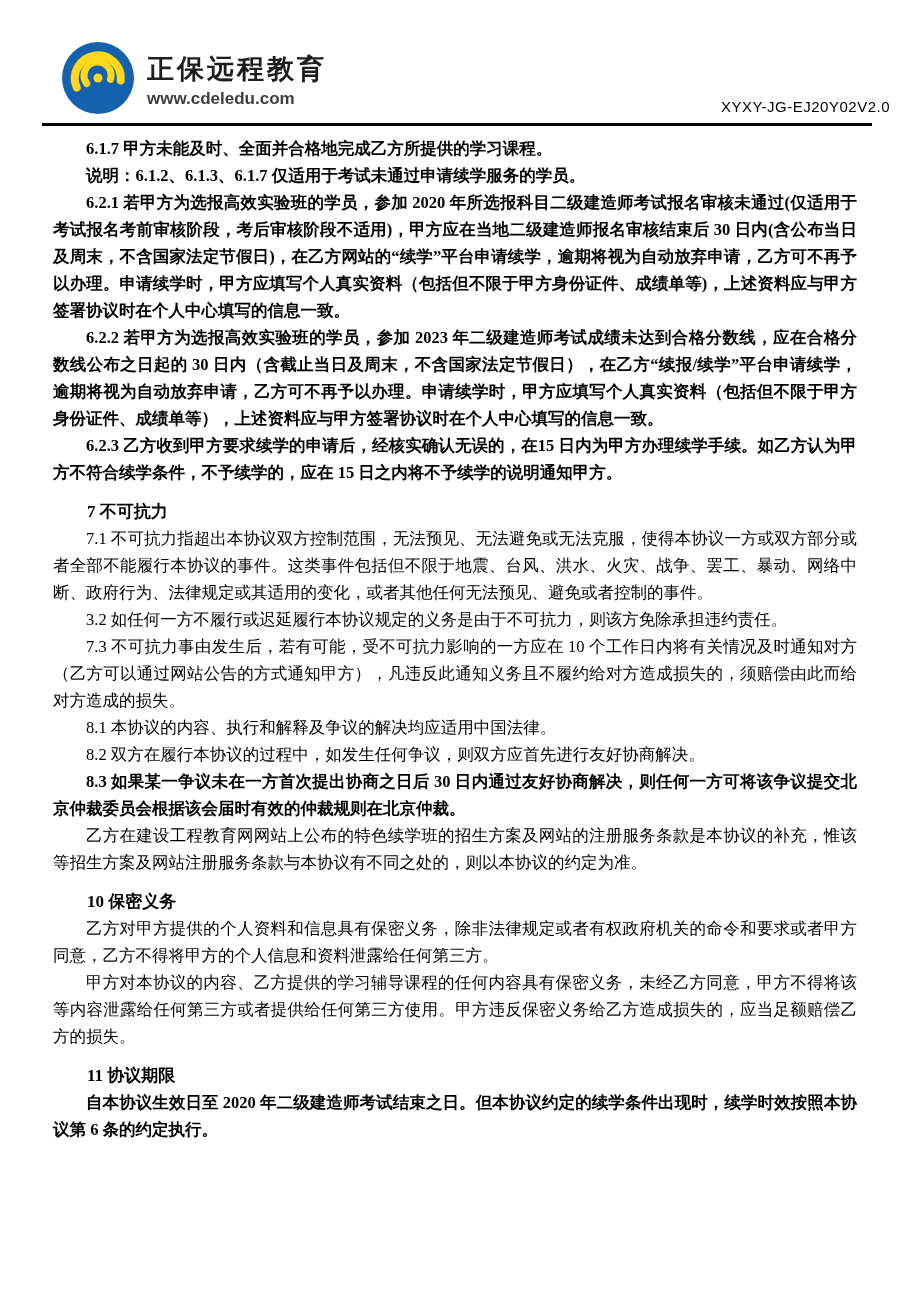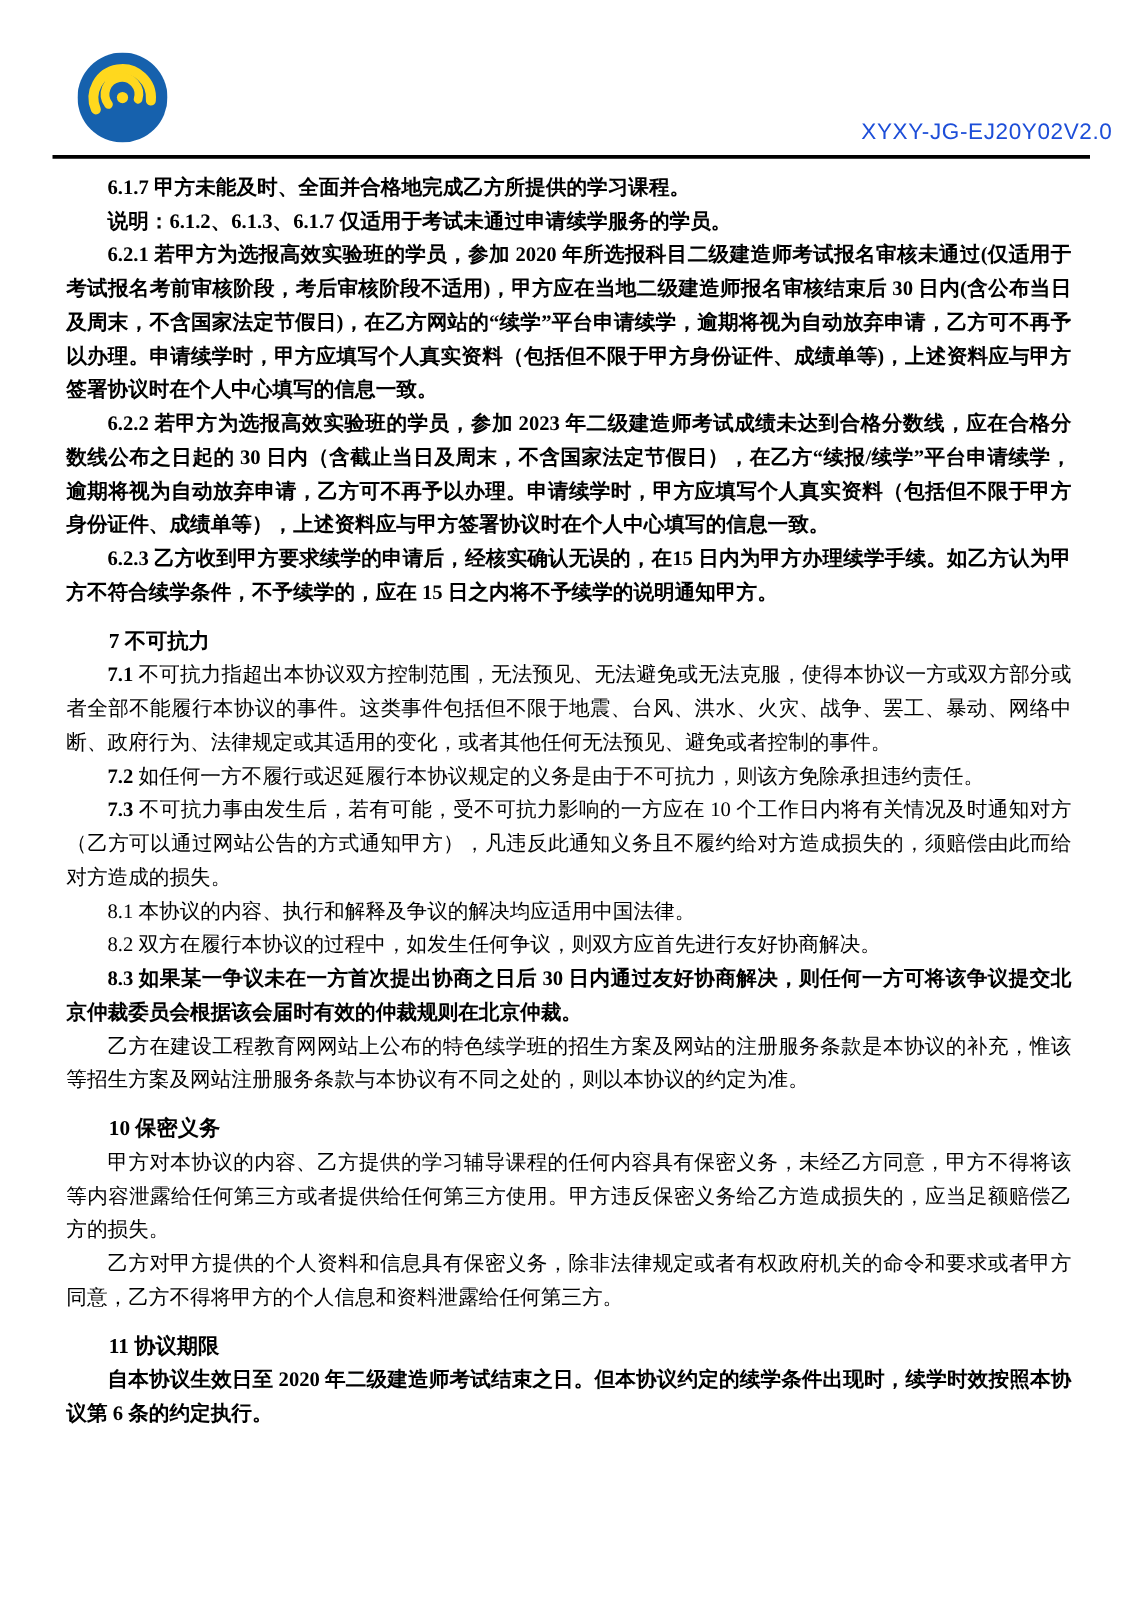--- a/index.html
+++ b/index.html
@@ -10,68 +10,72 @@
   
   .hdr { display:flex; justify-content:space-between; align-items:flex-end;
          padding:42px 20px 0 62px; }
   .logo-block { display:flex; align-items:center; gap:13px; }
   .logo-text { display:flex; flex-direction:column; }
   .brand-name { font-family:"Liberation Sans","DejaVu Sans",sans-serif;
                 font-weight:bold; font-size:27px; color:#1e1e1e; letter-spacing:3px; }
   .brand-url  { font-family:"Liberation Sans","DejaVu Sans",sans-serif;
                 font-weight:bold; font-size:17px; color:#3d3d3d; margin-top:2px; }
   .doc-code   { font-family:"Liberation Sans","DejaVu Sans",sans-serif;
-                font-size:18px; color:#1d4ed8; letter-spacing:.5px; padding-bottom:3px; }
+                font-size:15px; color:#000000; letter-spacing:.5px; padding-bottom:3px; }
   .rule { height:3px; background:#000; margin:5px 38px 0 42px; }
   
   .doc { padding:9px 53px 0 53px; font-size:16.5px; line-height:27px;
          text-align:justify; }
   .doc p { margin:0; text-indent:2em; }
   .doc p.heading { font-weight:bold; margin-top:12px; font-size:17px; }
   .doc p.boldpara { font-weight:bold; }
-  .doc span.b { font-weight:bold; }
+  .doc span.b { font-weight:normal; }
   .doc span.u { text-underline-offset:3px; }
 </style>
 </head>
 <body>
 
 <div class="page">
 
   <div class="hdr">
     <div class="logo-block">
       <span>
         <svg width="72" height="72" viewBox="0 0 72 72" aria-hidden="true">
           <circle cx="36" cy="36" r="36" fill="#1661ad"></circle>
           <g transform="rotate(35 36 36)" stroke="#ffd81e" fill="none" stroke-linecap="round">
             <path d="M24 56 A23 23 0 1 1 56 25" stroke-width="8"></path>
             <path d="M30 47 A13.5 13.5 0 1 1 47 30" stroke-width="7"></path>
           </g>
           <circle cx="36" cy="36" r="4.5" fill="#ffd81e"></circle>
         </svg>
       </span>
+      <div class="logo-text">
+        <span class="brand-name">正保远程教育</span>
+        <span class="brand-url">www.cdeledu.com</span>
+      </div>
     </div>
     <div class="doc-code">XYXY-JG-EJ20Y02V2.0</div>
   </div>
 
   <div class="rule"></div>
 
   <div class="doc" id="doc-body">
       <p class="boldpara"><span>6.1.7 甲方未能及时、全面并合格地完成乙方所提供的学习课程。</span></p>
       <p class="boldpara"><span class="u">说明：6.1.2、6.1.3、6.1.7 仅适用于考试未通过申请续学服务的学员。</span></p>
       <p class="boldpara"><span>6.2.1 若甲方为选报高效实验班的学员，参加 2020 年所选报科目二级建造师考试</span><span class="u">报名审核未通过</span><span>(仅适用于考试报名考前审核阶段，考后审核阶段不适用)，甲方应在当地</span><span class="u">二级建造师报名审核结束后 30 日内(含</span><span>公布当日及周末，不含国家法定节假日)，在乙方网站的“续学”平台申请续学，</span><span class="u">逾期将视为自动放弃申请，乙方可不再予以办理。</span><span>申请续学时，甲方应填写个人真实资料（包括但不限于甲方身份证件、成绩单等)，上述资料应与甲方签署协议时在个人中心填写的信息一致。</span></p>
       <p class="boldpara"><span>6.2.2 若甲方为选报高效实验班的学员，参加 2023 年二级建造师考试成绩</span><span class="u">未达到合格分数线</span><span>，应在合格</span><span class="u">分数线公布之日起的 30 日内</span><span>（含截止当日及周末，不含国家法定节假日），在乙方“续报/续学”平台申请续学，</span><span class="u">逾期将视为自动放弃申请，乙方可不再予以办理</span><span>。申请续学时，甲方应填写个人真实资料（包括但不限于甲方身份证件、成绩单等），上述资料应与甲方签署协议时在个人中心填写的信息一致。</span></p>
       <p class="boldpara"><span>6.2.3 乙方收到甲方要求续学的申请后，经核实确认无误的，在</span><span class="u">15 日</span><span>内为甲方办理续学手续。如乙方认为甲方不符合续学条件，不予续学的，应在 15 日之内将不予续学的说明通知甲方。</span></p>
       <p class="heading"><span>7 不可抗力</span></p>
       <p><span class="b">7.1 </span><span>不可抗力指超出本协议双方控制范围，无法预见、无法避免或无法克服，使得本协议一方或双方部分或者全部不能履行本协议的事件。这类事件包括但不限于地震、台风、洪水、火灾、战争、罢工、暴动、网络中断、政府行为、法律规定或其适用的变化，或者其他任何无法预见、避免或者控制的事件。</span></p>
-      <p><span class="b">7.2 </span><span>如任何一方不履行或迟延履行本协议规定的义务是由于不可抗力，则该方免除承担违约责任。</span></p>
+      <p><span class="b">3.2 </span><span>如任何一方不履行或迟延履行本协议规定的义务是由于不可抗力，则该方免除承担违约责任。</span></p>
       <p><span class="b">7.3 </span><span>不可抗力事由发生后，若有可能，受不可抗力影响的一方应在 10 个工作日内将有关情况及时通知对方（乙方可以通过网站公告的方式通知甲方），凡违反此通知义务且不履约给对方造成损失的，须赔偿由此而给对方造成的损失。</span></p>
       <p><span>8.1 本协议的内容、执行和解释及争议的解决均应适用中国法律。</span></p>
       <p><span>8.2 双方在履行本协议的过程中，如发生任何争议，则双方应首先进行友好协商解决。</span></p>
       <p class="boldpara"><span>8.3 如果某一争议未在一方首次提出协商之日后 30 日内通过友好协商解决，则任何一方可将该争议提交北京仲裁委员会根据该会届时有效的仲裁规则在北京仲裁。</span></p>
       <p><span>乙方在建设工程教育网网站上公布的特色续学班的招生方案及网站的注册服务条款是本协议的补充，惟该等招生方案及网站注册服务条款与本协议有不同之处的，则以本协议的约定为准。</span></p>
       <p class="heading"><span>10 保密义务</span></p>
+      <p><span>乙方对甲方提供的个人资料和信息具有保密义务，除非法律规定或者有权政府机关的命令和要求或者甲方同意，乙方不得将甲方的个人信息和资料泄露给任何第三方。</span></p>
       <p><span>甲方对本协议的内容、乙方提供的学习辅导课程的任何内容具有保密义务，未经乙方同意，甲方不得将该等内容泄露给任何第三方或者提供给任何第三方使用。甲方违反保密义务给乙方造成损失的，应当足额赔偿乙方的损失。</span></p>
-      <p><span>乙方对甲方提供的个人资料和信息具有保密义务，除非法律规定或者有权政府机关的命令和要求或者甲方同意，乙方不得将甲方的个人信息和资料泄露给任何第三方。</span></p>
       <p class="heading"><span>11 协议期限</span></p>
       <p class="boldpara"><span>自本协议生效日至 2020 年二级建造师考试结束之日。但本协议约定的续学条件出现时，续学时效按照本协议第 6 条的约定执行。</span></p>
     </div>
 
 </div>
 
 </body></html>

